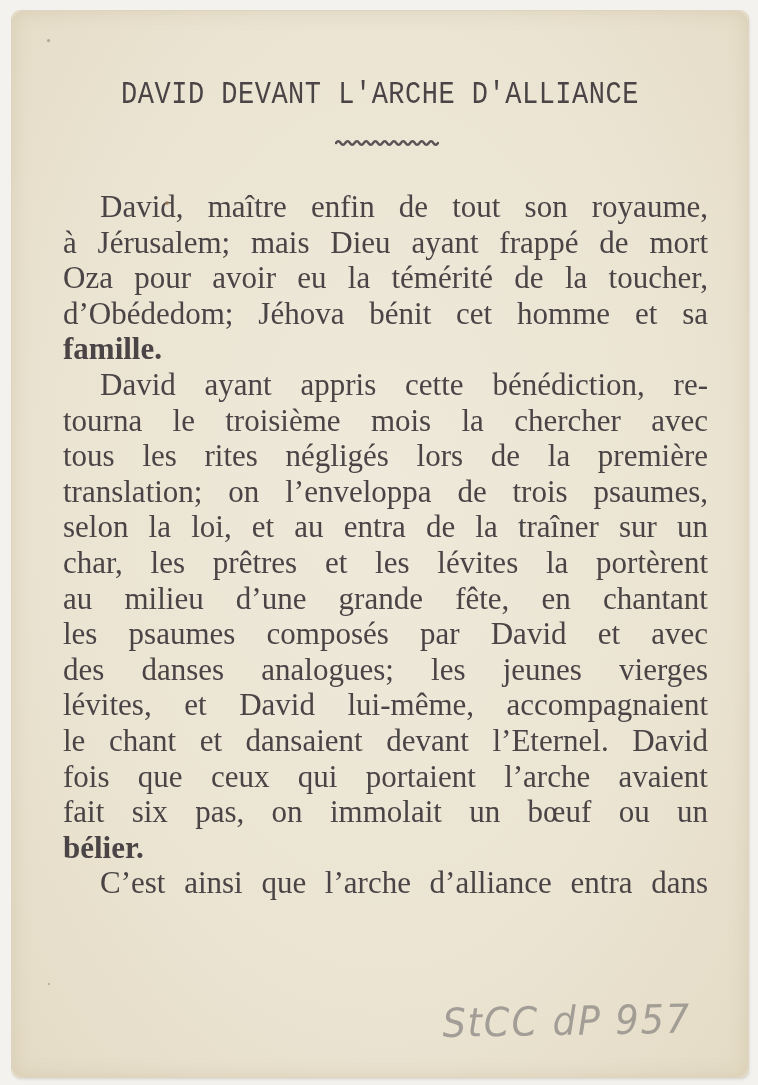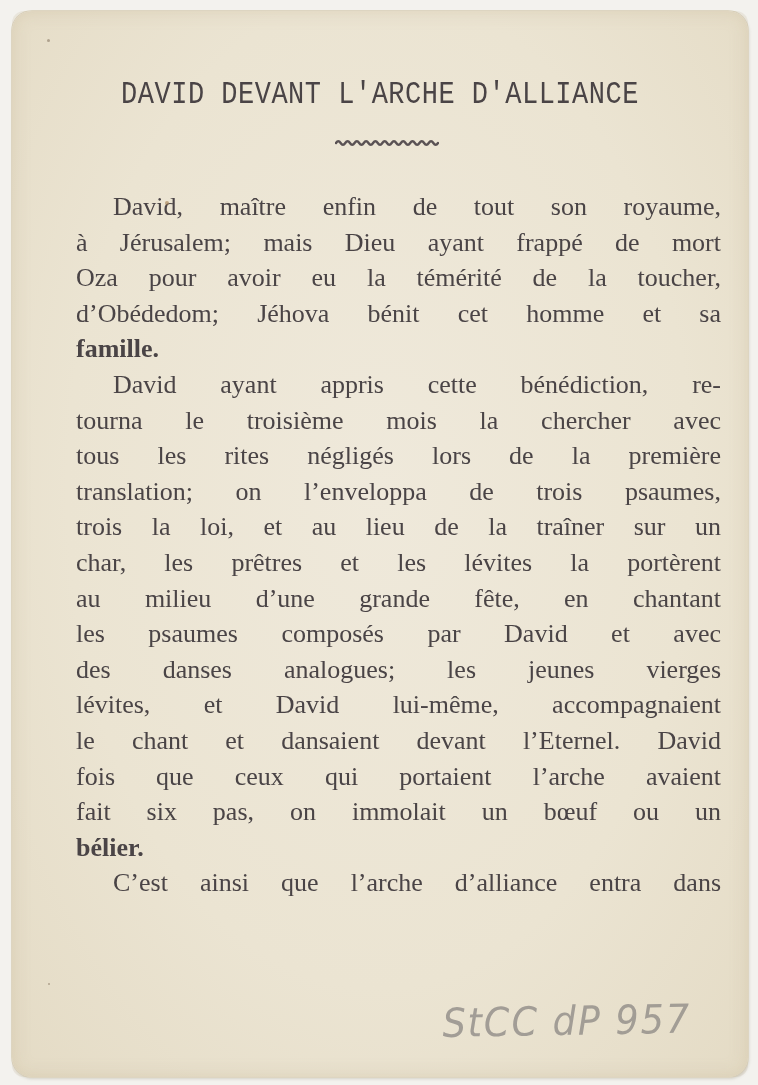--- a/index.html
+++ b/index.html
@@ -20,21 +20,21 @@
       background:
         radial-gradient(circle at 20% 30%, rgba(0,0,0,0.015) 0 1px, transparent 2px),
         #f3f2ee;
     }
     .card {
       position: absolute;
       left: 12px;
       top: 11px;
       width: 736px;
       height: 1066px;
-      border-radius: 20px;
+      border-radius: 8px;
       background:
         radial-gradient(ellipse at 50% 45%, #efe9db 0%, #ebe4d2 60%, #e4dbc5 100%);
       box-shadow:
         0 0 0 1px #ddd5c1,
         1px 2px 3px rgba(120, 110, 90, 0.25);
     }
     .card::after {
       content: "";
       position: absolute;
       inset: 0;
@@ -59,25 +59,25 @@
     }
     .ornament {
       position: absolute;
       left: 323px;
       top: 127px;
       width: 104px;
       height: 10px;
     }
     .body-text {
       position: absolute;
-      left: 64px;
+      left: 51px;
       top: 178px;
       width: 645px;
       font-family: "Liberation Serif", "DejaVu Serif", serif;
-      font-size: 26px;
+      font-size: 31px;
       line-height: 35.6px;
       color: #4a4446;
     }
     .line {
       display: block;
       white-space: nowrap;
       text-align: justify;
       text-align-last: justify;
       height: 35.6px;
     }
@@ -127,21 +127,21 @@
   <div class="body-text" id="body-text">
       <span class="line indent">David, maître enfin de tout son royaume,</span>
       <span class="line">à Jérusalem; mais Dieu ayant frappé de mort</span>
       <span class="line">Oza pour avoir eu la témérité de la toucher,</span>
       <span class="line">d’Obédedom; Jéhova bénit cet homme et sa</span>
       <span class="line last">famille.</span>
       <span class="line indent">David ayant appris cette bénédiction, re-</span>
       <span class="line">tourna le troisième mois la chercher avec</span>
       <span class="line">tous les rites négligés lors de la première</span>
       <span class="line">translation; on l’enveloppa de trois psaumes,</span>
-      <span class="line">trois la loi, et au lieu de la traîner sur un</span>
+      <span class="line">selon la loi, et au entra de la traîner sur un</span>
       <span class="line">char, les prêtres et les lévites la portèrent</span>
       <span class="line">au milieu d’une grande fête, en chantant</span>
       <span class="line">les psaumes composés par David et avec</span>
       <span class="line">des danses analogues; les jeunes vierges</span>
       <span class="line">lévites, et David lui-même, accompagnaient</span>
       <span class="line">le chant et dansaient devant l’Eternel. David</span>
       <span class="line">fois que ceux qui portaient l’arche avaient</span>
       <span class="line">fait six pas, on immolait un bœuf ou un</span>
       <span class="line last">bélier.</span>
       <span class="line indent">C’est ainsi que l’arche d’alliance entra dans</span>

